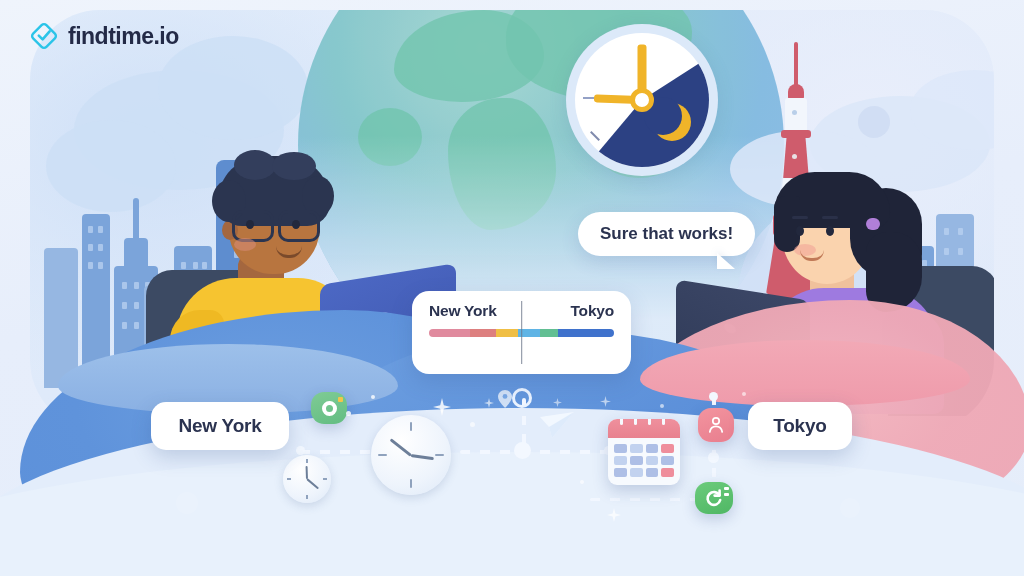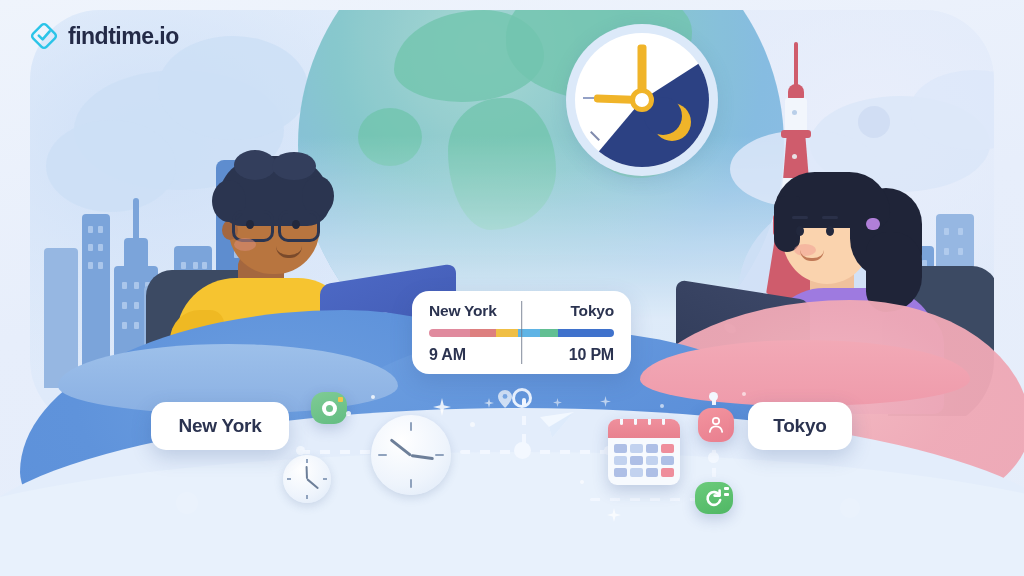--- a/index.html
+++ b/index.html
@@ -563,38 +563,37 @@
       <div class="dn-night"></div>
       <div class="dn-moon"></div>
       <span class="dn-tick" style="left:8px;top:48%;"></span>
       <span class="dn-tick" style="left:14px;top:76%;transform:rotate(45deg);background:#3a4b80;"></span>
       <span class="hand" style="left:50%;top:50%;width:56px;height:9px;margin-top:-4.5px;transform:rotate(-90deg);"></span>
       <span class="hand" style="left:50%;top:50%;width:48px;height:8px;margin-top:-4px;transform:rotate(182deg);"></span>
       <div class="dn-hub"></div>
     </div>
   </div>
 
+  <div class="bubble bubble-r">
+    <span>Sure that works!</span>
+  </div>
 
   <div class="tz-card">
     <div class="tz-row">
       <span class="tz-city">New York</span>
       <span class="tz-city">Tokyo</span>
     </div>
     <div class="tz-bar" id="tzbar">
         <span class="tz-seg" style="background: rgb(224, 138, 158); width: 22%;"></span>
         <span class="tz-seg" style="background: rgb(221, 127, 127); width: 14%;"></span>
         <span class="tz-seg" style="background: rgb(240, 191, 69); width: 12%;"></span>
         <span class="tz-seg" style="background: rgb(95, 180, 229); width: 12%;"></span>
         <span class="tz-seg" style="background: rgb(98, 191, 147); width: 10%;"></span>
         <span class="tz-seg" style="background: rgb(63, 114, 204); width: 30%;"></span>
       </div>
-    <div class="tz-row">
-      <span class="tz-time">9 AM</span>
-      <span class="tz-time">10 PM</span>
-    </div>
     <div class="tz-divider"></div>
   </div>
 
   <div class="pill pill-ny">
     <span>New York</span>
   </div>
   <div class="pill pill-tk">
     <span>Tokyo</span>
   </div>
 

